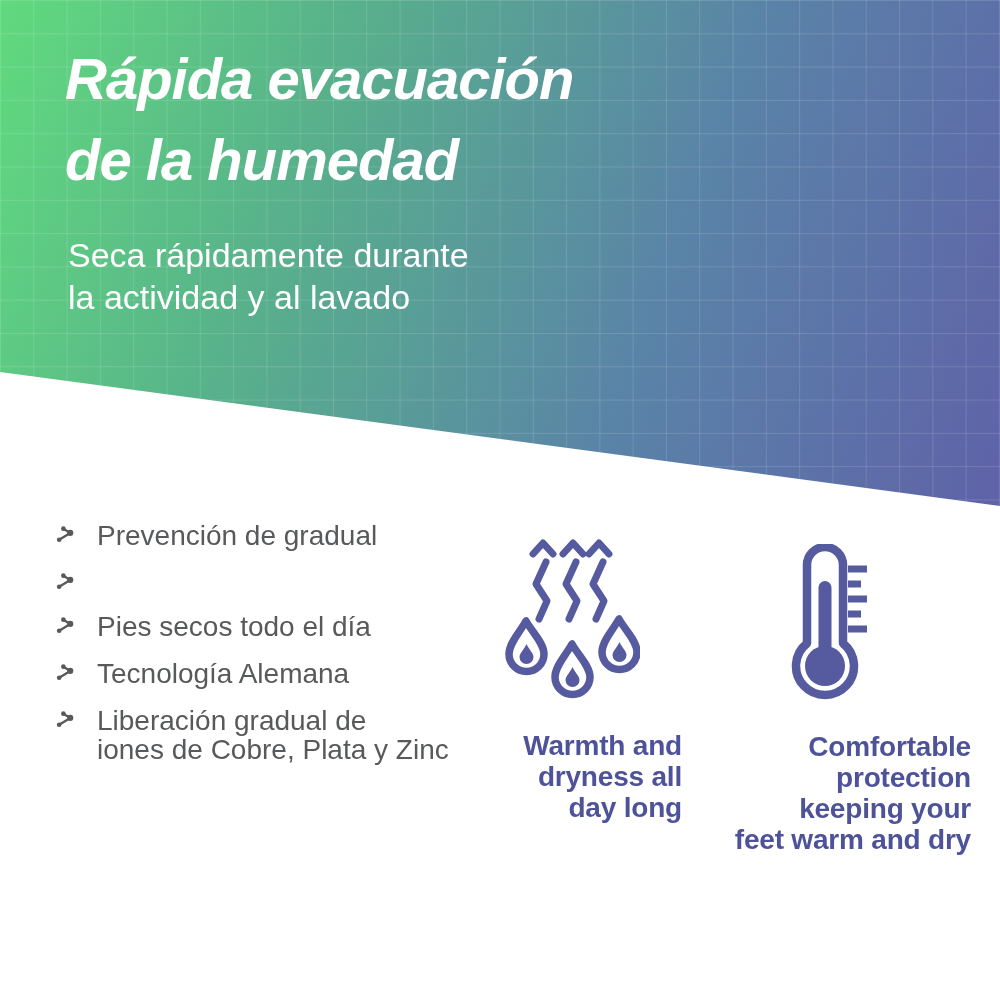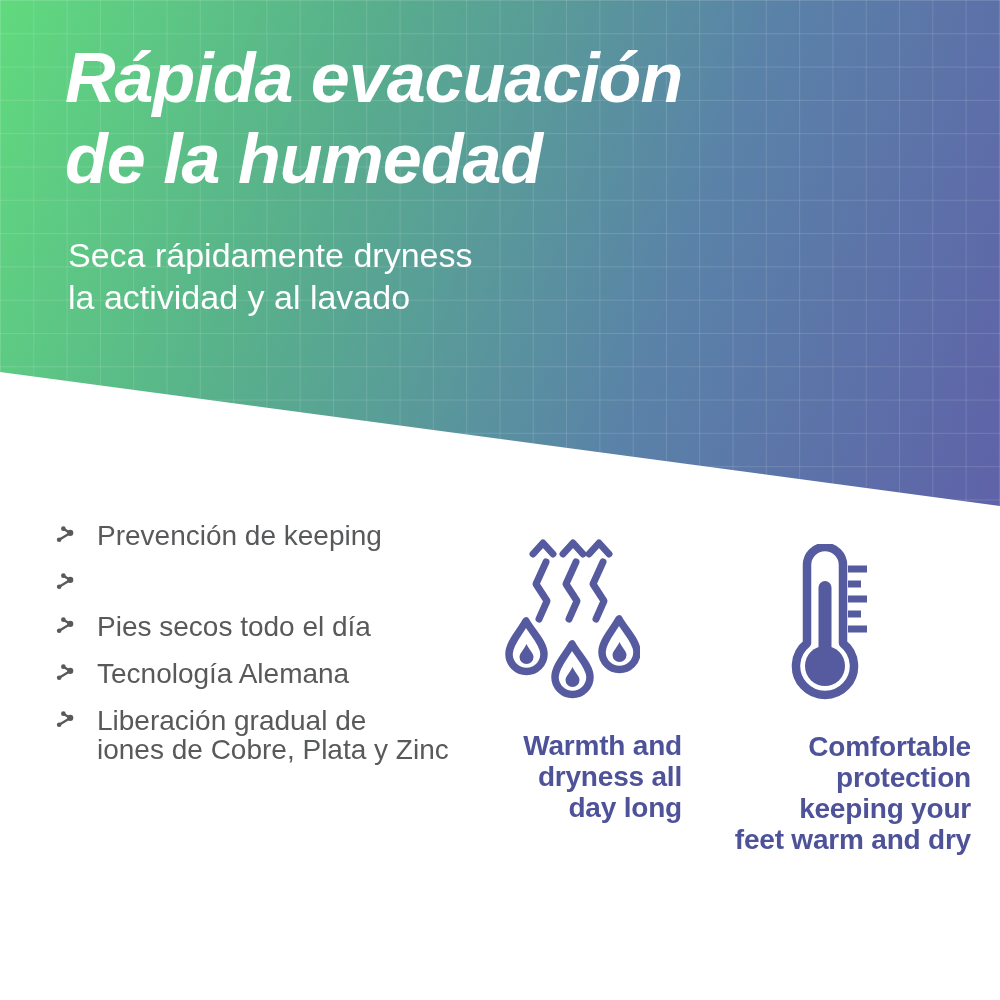--- a/index.html
+++ b/index.html
@@ -29,21 +29,21 @@
   }
   .grid-overlay{
     position:absolute;inset:0;
     background-image:
       linear-gradient(rgba(255,255,255,0.13) 1px,transparent 1px),
       linear-gradient(90deg,rgba(255,255,255,0.13) 1px,transparent 1px);
     background-size:33.3px 33.3px;
   }
   .title{
     position:absolute;left:65px;top:38px;
-    font-size:70px;line-height:81px;
+    font-size:58px;line-height:81px;
     font-weight:700;font-style:italic;
     letter-spacing:-1px;
     color:#ffffff;
     white-space:pre-line;
   }
   .subtitle{
     position:absolute;left:68px;top:234px;
     font-size:34px;line-height:42px;
     font-weight:400;
     color:#ffffff;
@@ -84,38 +84,38 @@
 </style>
 </head>
 <body>
 
 <div class="canvas">
 
   <div class="hero">
     <div class="grid-overlay"></div>
     <h1 class="title">Rápida evacuación
 de la humedad</h1>
-    <p class="subtitle">Seca rápidamente dryness
+    <p class="subtitle">Seca rápidamente durante
 la actividad y al lavado</p>
   </div>
 
   <ul class="benefits">
     <li class="benefit">
       <span class="b-icon">
         <svg viewBox="0 0 18 18">
             <g stroke="currentColor" stroke-width="2.2" stroke-linecap="round">
               <line x1="7" y1="3.5" x2="13.5" y2="7.5"></line>
               <line x1="3" y1="14" x2="13.5" y2="7.5"></line>
             </g>
             <circle cx="7" cy="3.5" r="2.2" fill="currentColor"></circle>
             <circle cx="3" cy="14" r="2.2" fill="currentColor"></circle>
             <circle cx="13.5" cy="7.5" r="2.9" fill="currentColor"></circle>
           </svg>
       </span>
-      <span class="b-label">Prevención de keeping</span>
+      <span class="b-label">Prevención de gradual</span>
     </li>
     <li class="benefit">
       <span class="b-icon">
         <svg viewBox="0 0 18 18">
             <g stroke="currentColor" stroke-width="2.2" stroke-linecap="round">
               <line x1="7" y1="3.5" x2="13.5" y2="7.5"></line>
               <line x1="3" y1="14" x2="13.5" y2="7.5"></line>
             </g>
             <circle cx="7" cy="3.5" r="2.2" fill="currentColor"></circle>
             <circle cx="3" cy="14" r="2.2" fill="currentColor"></circle>

